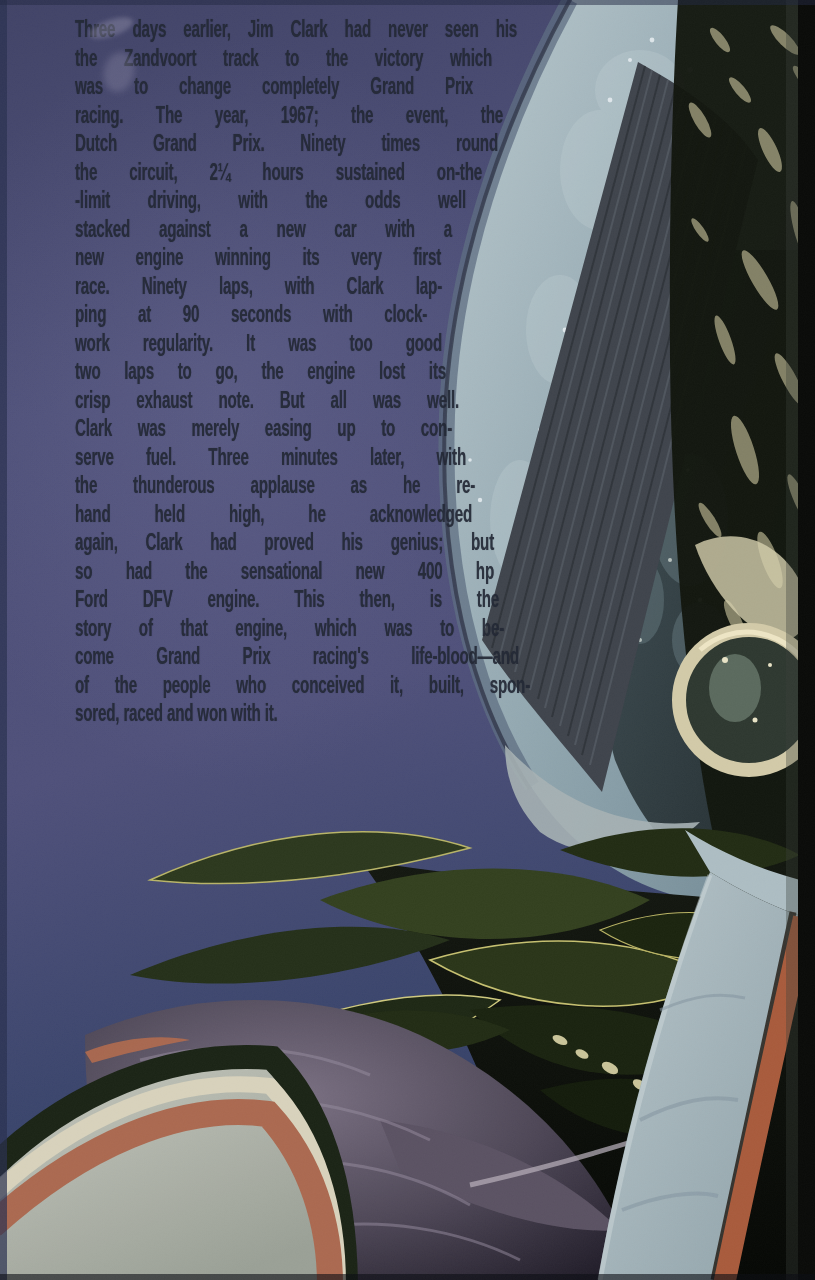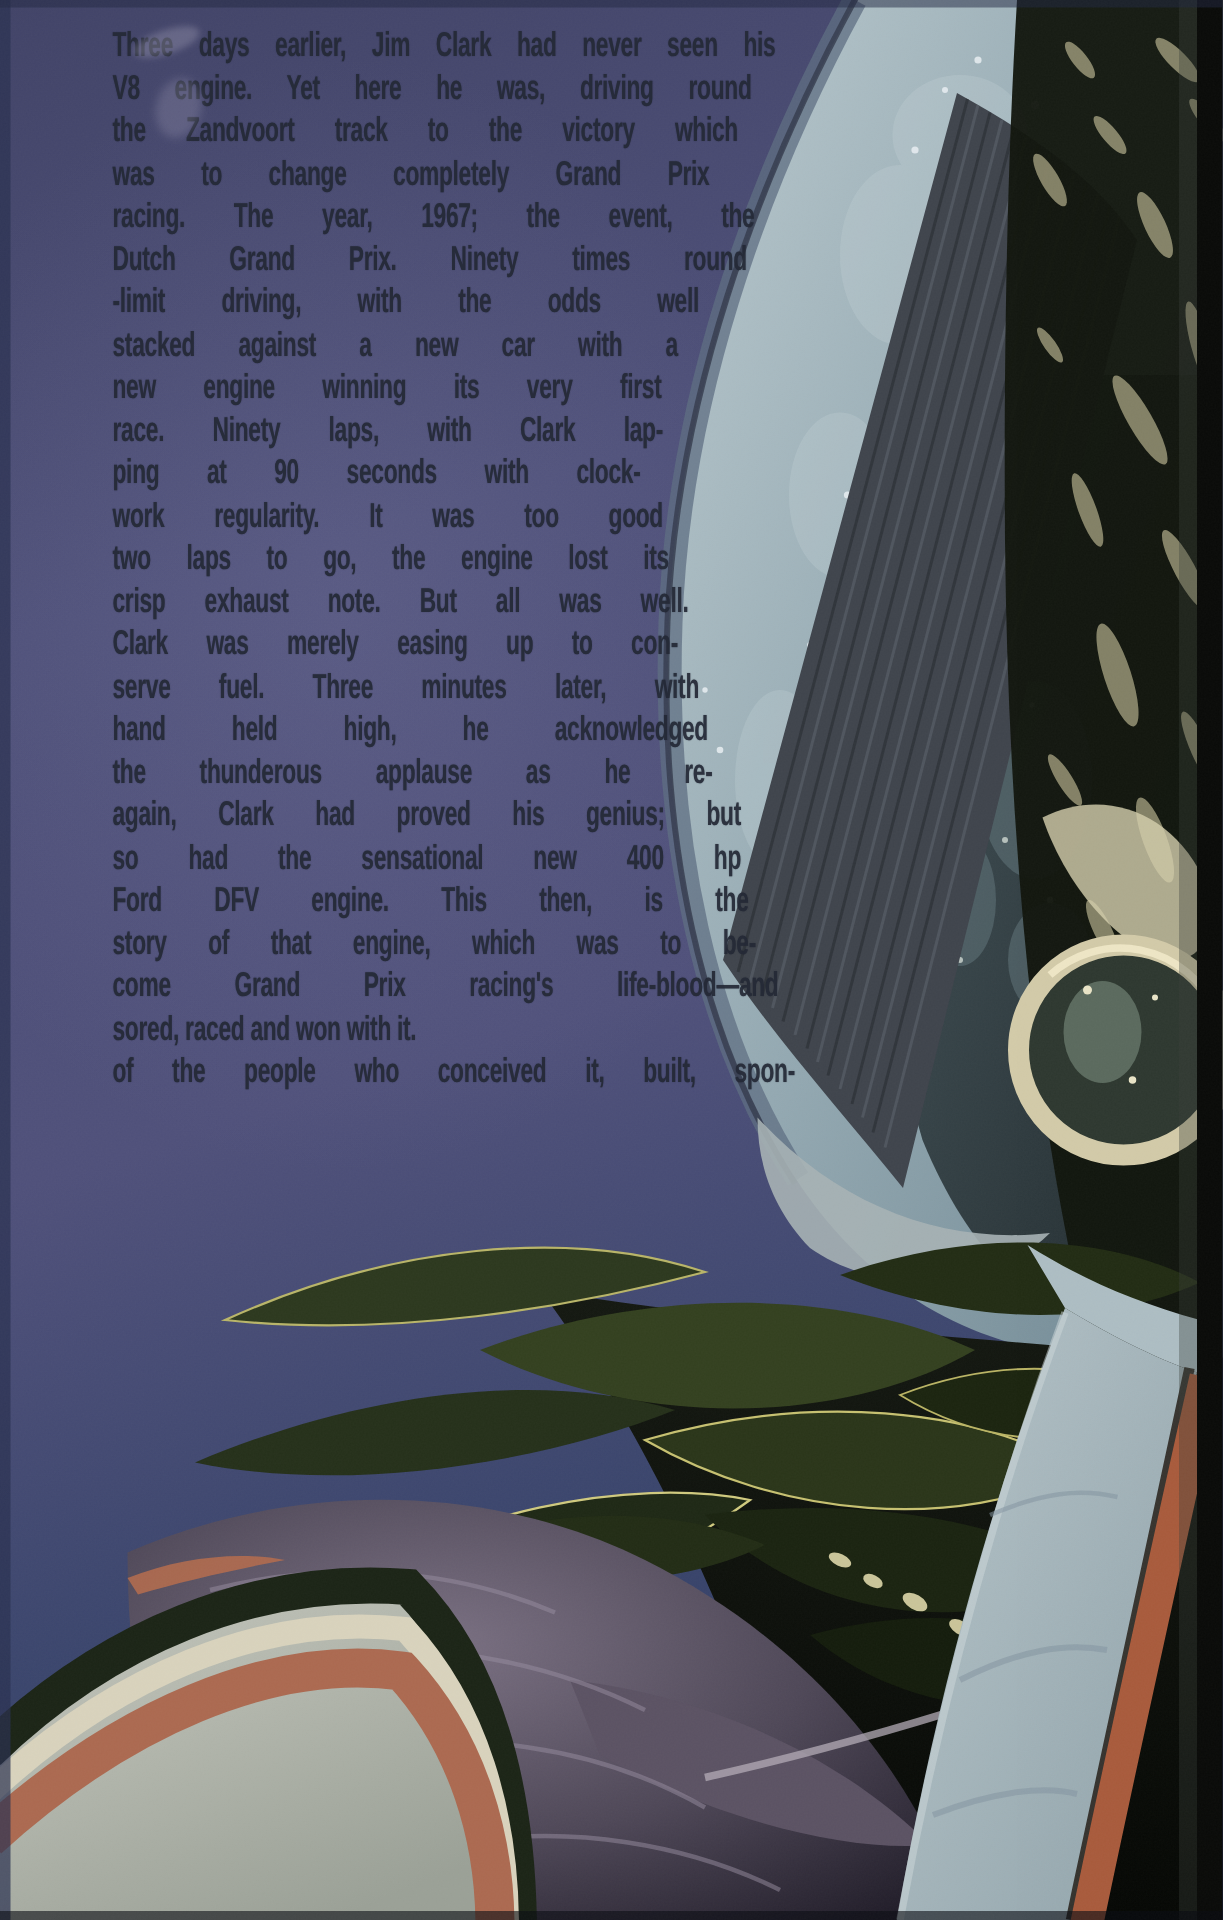--- a/index.html
+++ b/index.html
@@ -258,35 +258,35 @@
     </g>
 
     <rect x="0" y="0" width="815" height="1280" filter="url(#grain)" opacity=".05"></rect>
   </svg>
 
   <div id="text-block">
       <div class="line">
         <div class="line-inner just" style="width: 669.697px;">Three days earlier, Jim Clark had never seen his</div>
       </div>
       <div class="line">
-        <div class="line-inner just" style="width: 645.455px;">V8 engine. Yet here he was, driving round</div>
-      </div>
-      <div class="line">
         <div class="line-inner just" style="width: 631.818px;">the Zandvoort track to the victory which</div>
       </div>
       <div class="line">
         <div class="line-inner just" style="width: 603.03px;">was to change completely Grand Prix</div>
       </div>
       <div class="line">
         <div class="line-inner just" style="width: 648.485px;">racing. The year, 1967; the event, the</div>
       </div>
       <div class="line">
         <div class="line-inner just" style="width: 640.909px;">Dutch Grand Prix. Ninety times round</div>
       </div>
       <div class="line">
+        <div class="line-inner just" style="width: 616.667px;">the circuit, 2¼ hours sustained on-the</div>
+      </div>
+      <div class="line">
         <div class="line-inner just" style="width: 592.424px;">-limit driving, with the odds well</div>
       </div>
       <div class="line">
         <div class="line-inner just" style="width: 571.212px;">stacked against a new car with a</div>
       </div>
       <div class="line">
         <div class="line-inner just" style="width: 554.545px;">new engine winning its very first</div>
       </div>
       <div class="line">
         <div class="line-inner just" style="width: 556.061px;">race. Ninety laps, with Clark lap-</div>
@@ -303,43 +303,43 @@
       <div class="line">
         <div class="line-inner just" style="width: 581.818px;">crisp exhaust note. But all was well.</div>
       </div>
       <div class="line">
         <div class="line-inner just" style="width: 571.212px;">Clark was merely easing up to con-</div>
       </div>
       <div class="line">
         <div class="line-inner just" style="width: 592.424px;">serve fuel. Three minutes later, with</div>
       </div>
       <div class="line">
+        <div class="line-inner just" style="width: 606.061px;">the thunderous applause as he re-</div>
+      </div>
+      <div class="line">
         <div class="line-inner just" style="width: 601.515px;">hand held high, he acknowledged</div>
       </div>
       <div class="line">
-        <div class="line-inner just" style="width: 606.061px;">the thunderous applause as he re-</div>
-      </div>
-      <div class="line">
         <div class="line-inner just" style="width: 634.848px;">again, Clark had proved his genius; but</div>
       </div>
       <div class="line">
         <div class="line-inner just" style="width: 634.848px;">so had the sensational new 400 hp</div>
       </div>
       <div class="line">
         <div class="line-inner just" style="width: 642.424px;">Ford DFV engine. This  then, is the</div>
       </div>
       <div class="line">
         <div class="line-inner just" style="width: 650px;">story of that engine, which was to be-</div>
       </div>
       <div class="line">
         <div class="line-inner just" style="width: 672.727px;">come Grand Prix racing's life-blood—and</div>
       </div>
       <div class="line">
+        <div class="line-inner just" style="width: 689.394px;">of the people who conceived it, built, spon-</div>
+      </div>
+      <div class="line">
         <div class="line-inner left" style="width: 500px;">sored, raced and won with it.</div>
-      </div>
-      <div class="line">
-        <div class="line-inner just" style="width: 689.394px;">of the people who conceived it, built, spon-</div>
       </div>
     </div>
 
   <div class="smudge" id="smudge1"></div>
   <div class="smudge" id="smudge2"></div>
 </div>
 
 </body></html>

